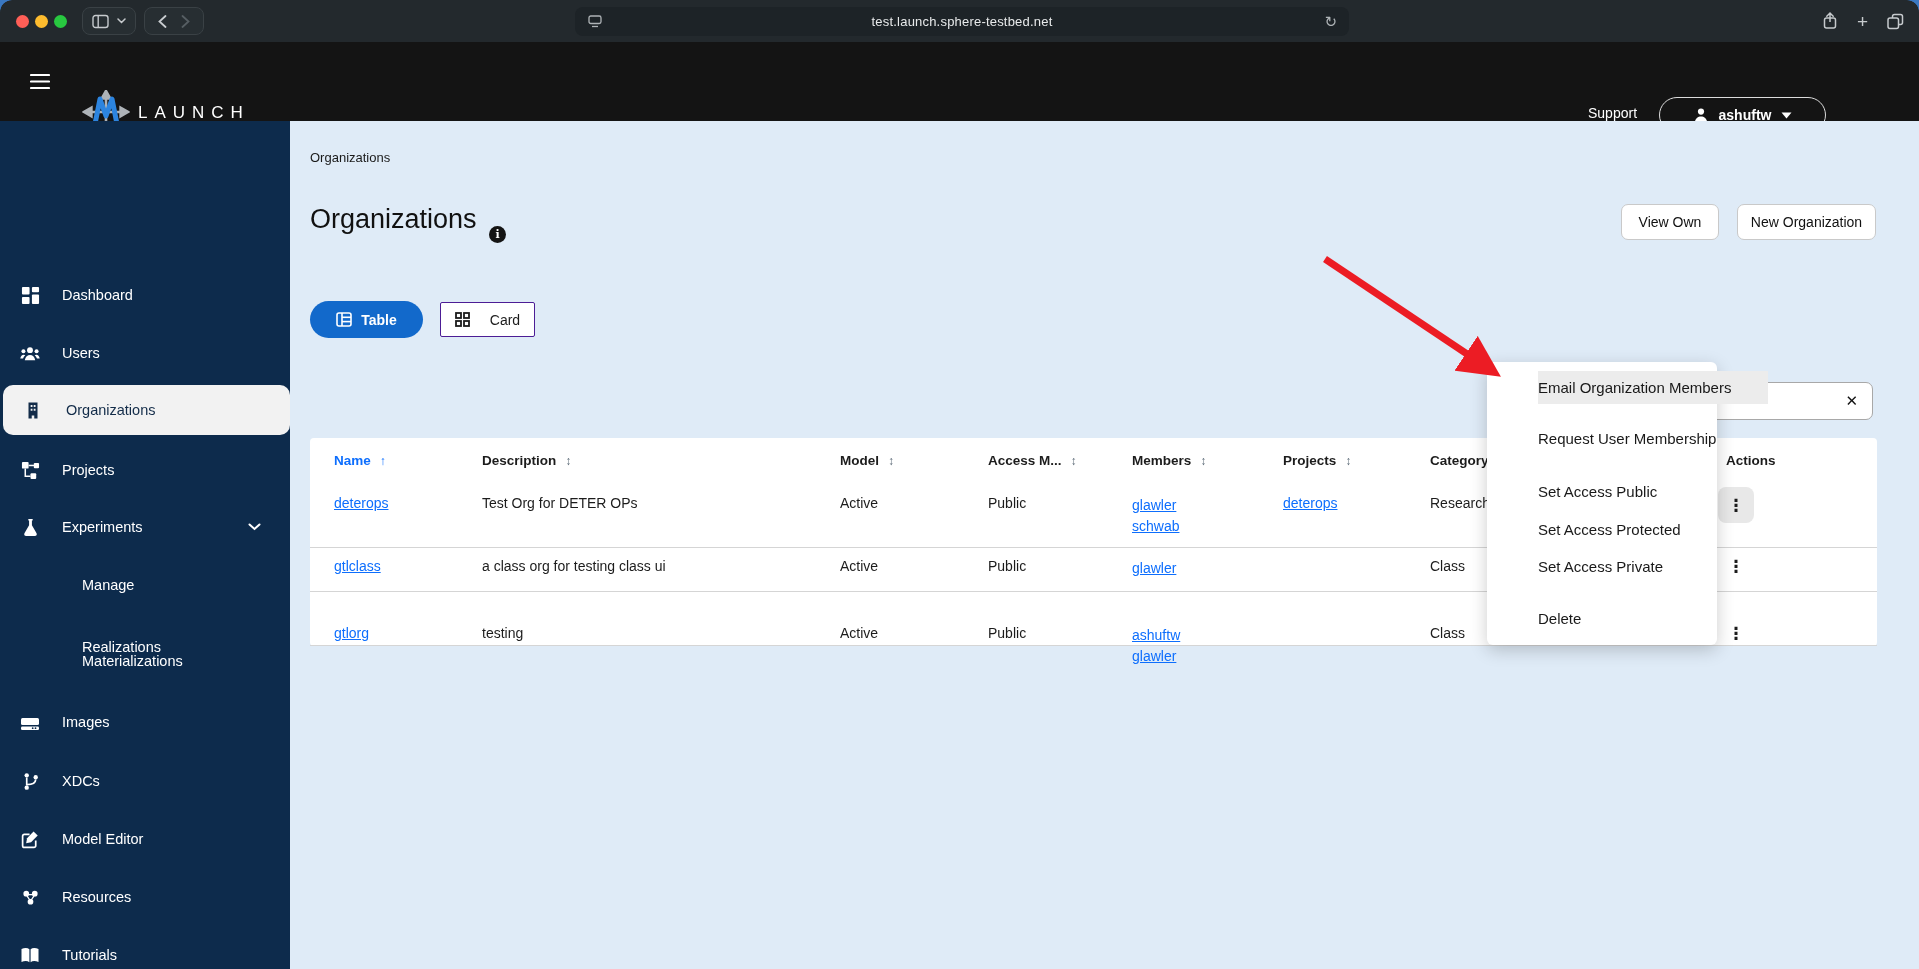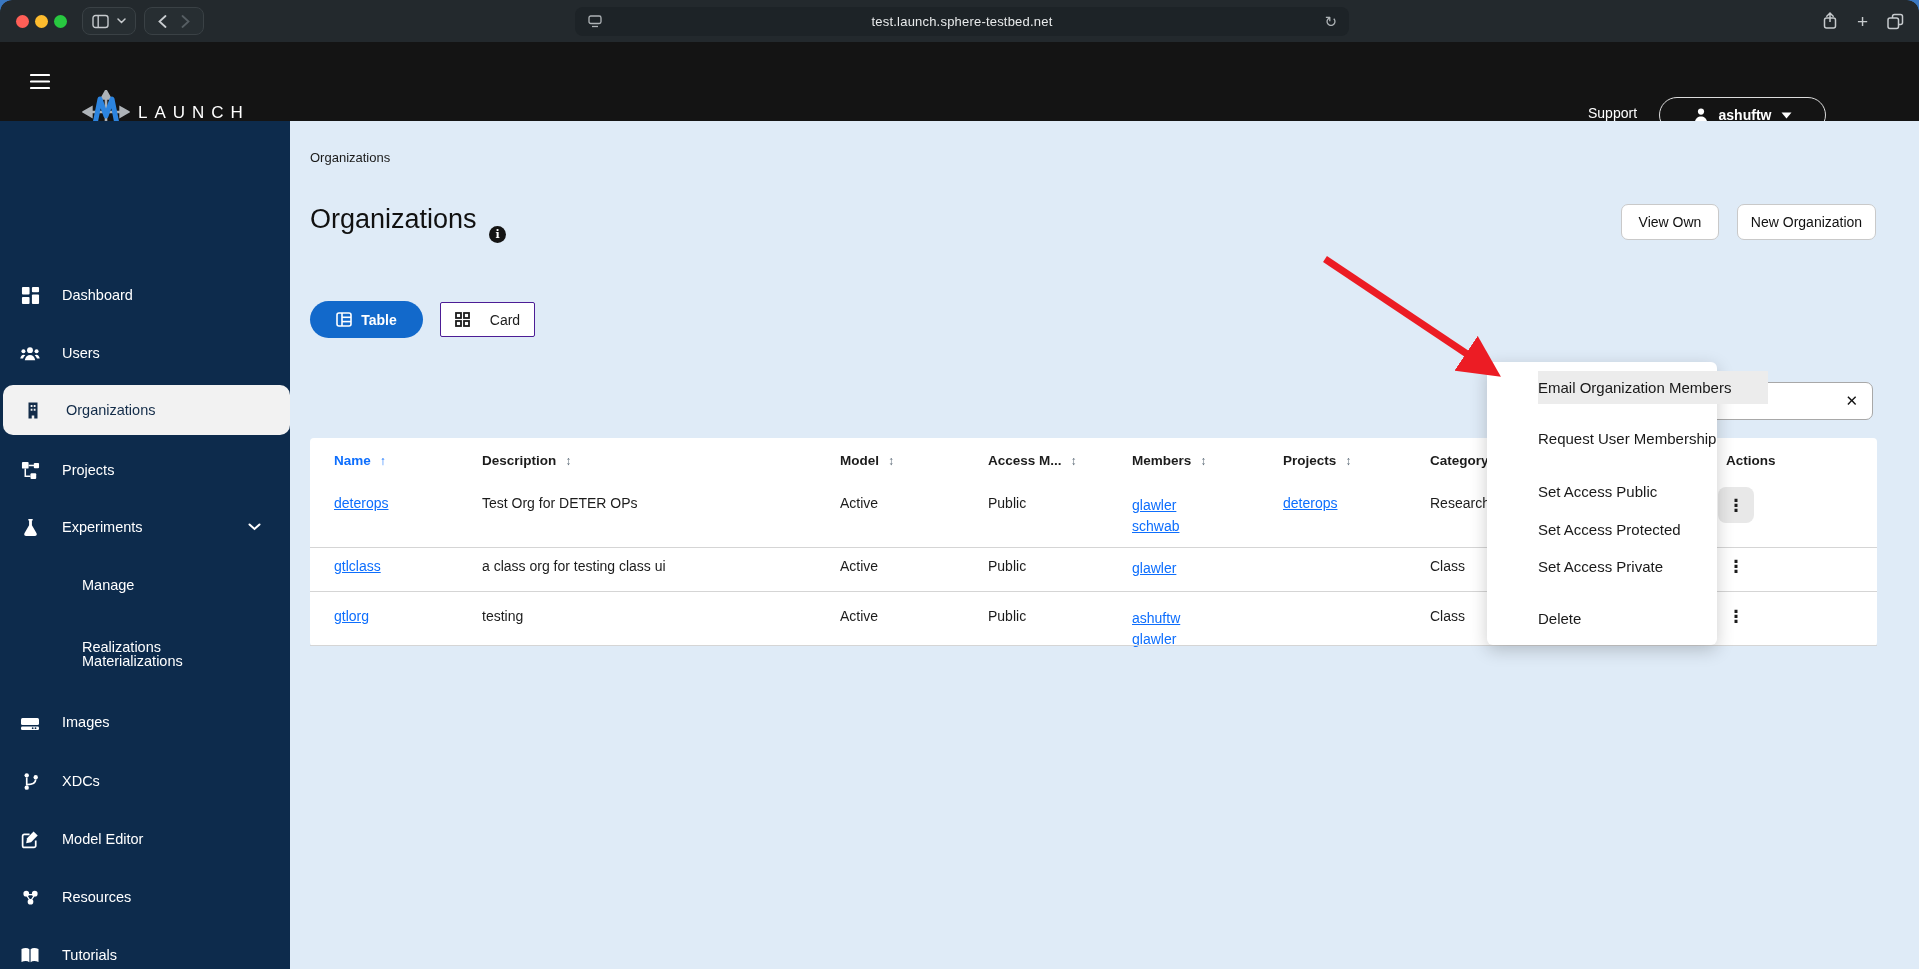--- a/index.html
+++ b/index.html
@@ -437,21 +437,21 @@
     <span class="cell c-state">Active</span>
     <span class="cell c-access">Public</span>
     <span class="cell c-members stack">
       <a class="link">glawler</a>
     </span>
     <span class="cell c-category">Class</span>
     <span class="kebab" style="top:0">⋮</span>
   </div>
   <div class="rowline" style="top:591px"></div>
 
-  <div class="trow" style="top:598px;height:54px">
+  <div class="trow" style="top:615px;height:54px">
     <span class="cell c-name"><a>gtlorg</a></span>
     <span class="cell c-desc">testing</span>
     <span class="cell c-state">Active</span>
     <span class="cell c-access">Public</span>
     <span class="cell c-members stack">
       <a class="link">ashuftw</a>
       <a class="link">glawler</a>
     </span>
     <span class="cell c-category">Class</span>
     <span class="kebab" style="top:0">⋮</span>

